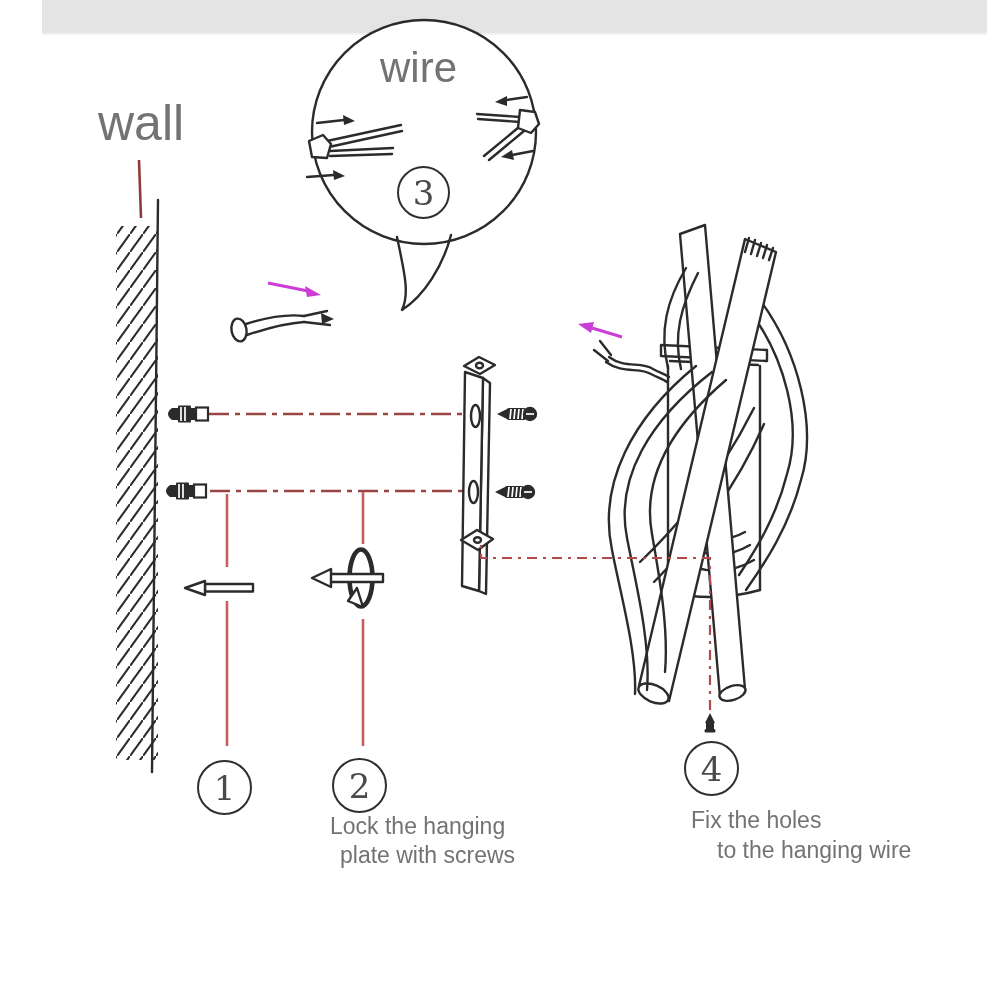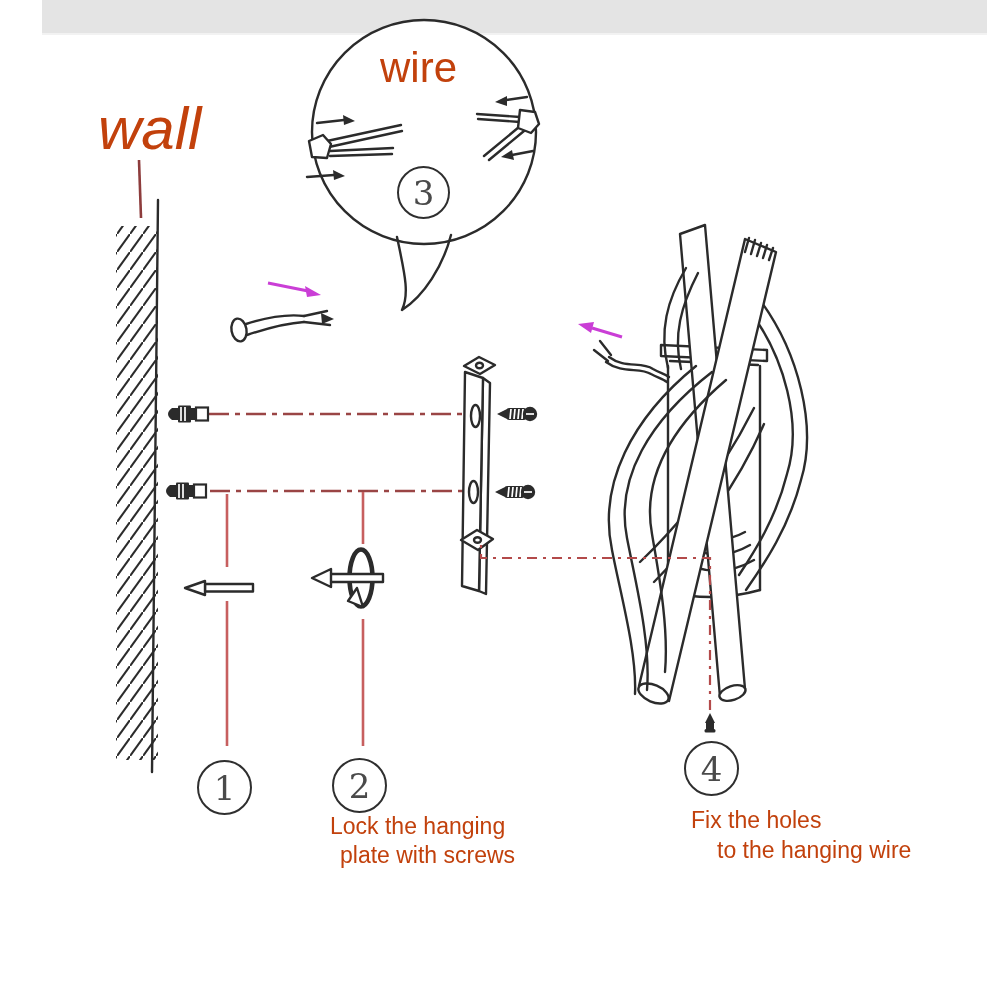--- a/index.html
+++ b/index.html
@@ -21,22 +21,22 @@
   .ln{fill:none;stroke:var(--line-art);stroke-width:2.4;stroke-linecap:round;stroke-linejoin:round;}
   .fw{fill:#fff;stroke:var(--line-art);stroke-width:2.4;stroke-linejoin:round;}
   .fb{fill:var(--line-art);stroke:none;}
   .gdash{fill:none;stroke:var(--guide-dashdot);stroke-width:2.4;}
   .gsolid{fill:none;stroke:var(--guide-solid);stroke-width:2.6;}
   .gdot{fill:none;stroke:var(--guide-dotted);stroke-width:2.2;}
   .mag{fill:none;stroke:var(--magenta-arrow);stroke-width:3;}
   .magf{fill:var(--magenta-arrow);stroke:none;}
   .wp{fill:none;stroke:var(--wall-pointer);stroke-width:2.6;}
   .wht{stroke:#fff;stroke-width:1.7;}
-  .lbl{position:absolute;white-space:nowrap;color:#c2410c;text-align:right;}
-  .lbl-big{font-size:60px;font-style:italic;}
+  .lbl{position:absolute;white-space:nowrap;color:#737373;text-align:right;}
+  .lbl-big{font-size:50px;}
   .lbl-wire{font-size:42px;}
   .lbl-step{font-size:23px;margin-left:20px;}
   .lbl-step1{font-size:24px;}
   .numcircle{position:absolute;width:55px;height:55px;border:2.6px solid #2f2f2f;border-radius:50%;
              background:#fff;display:flex;align-items:center;justify-content:center;
              font-family:"DejaVu Serif", serif;font-size:34px;color:var(--digit);box-sizing:border-box;}
 </style>
 </head>
 <body>
 

